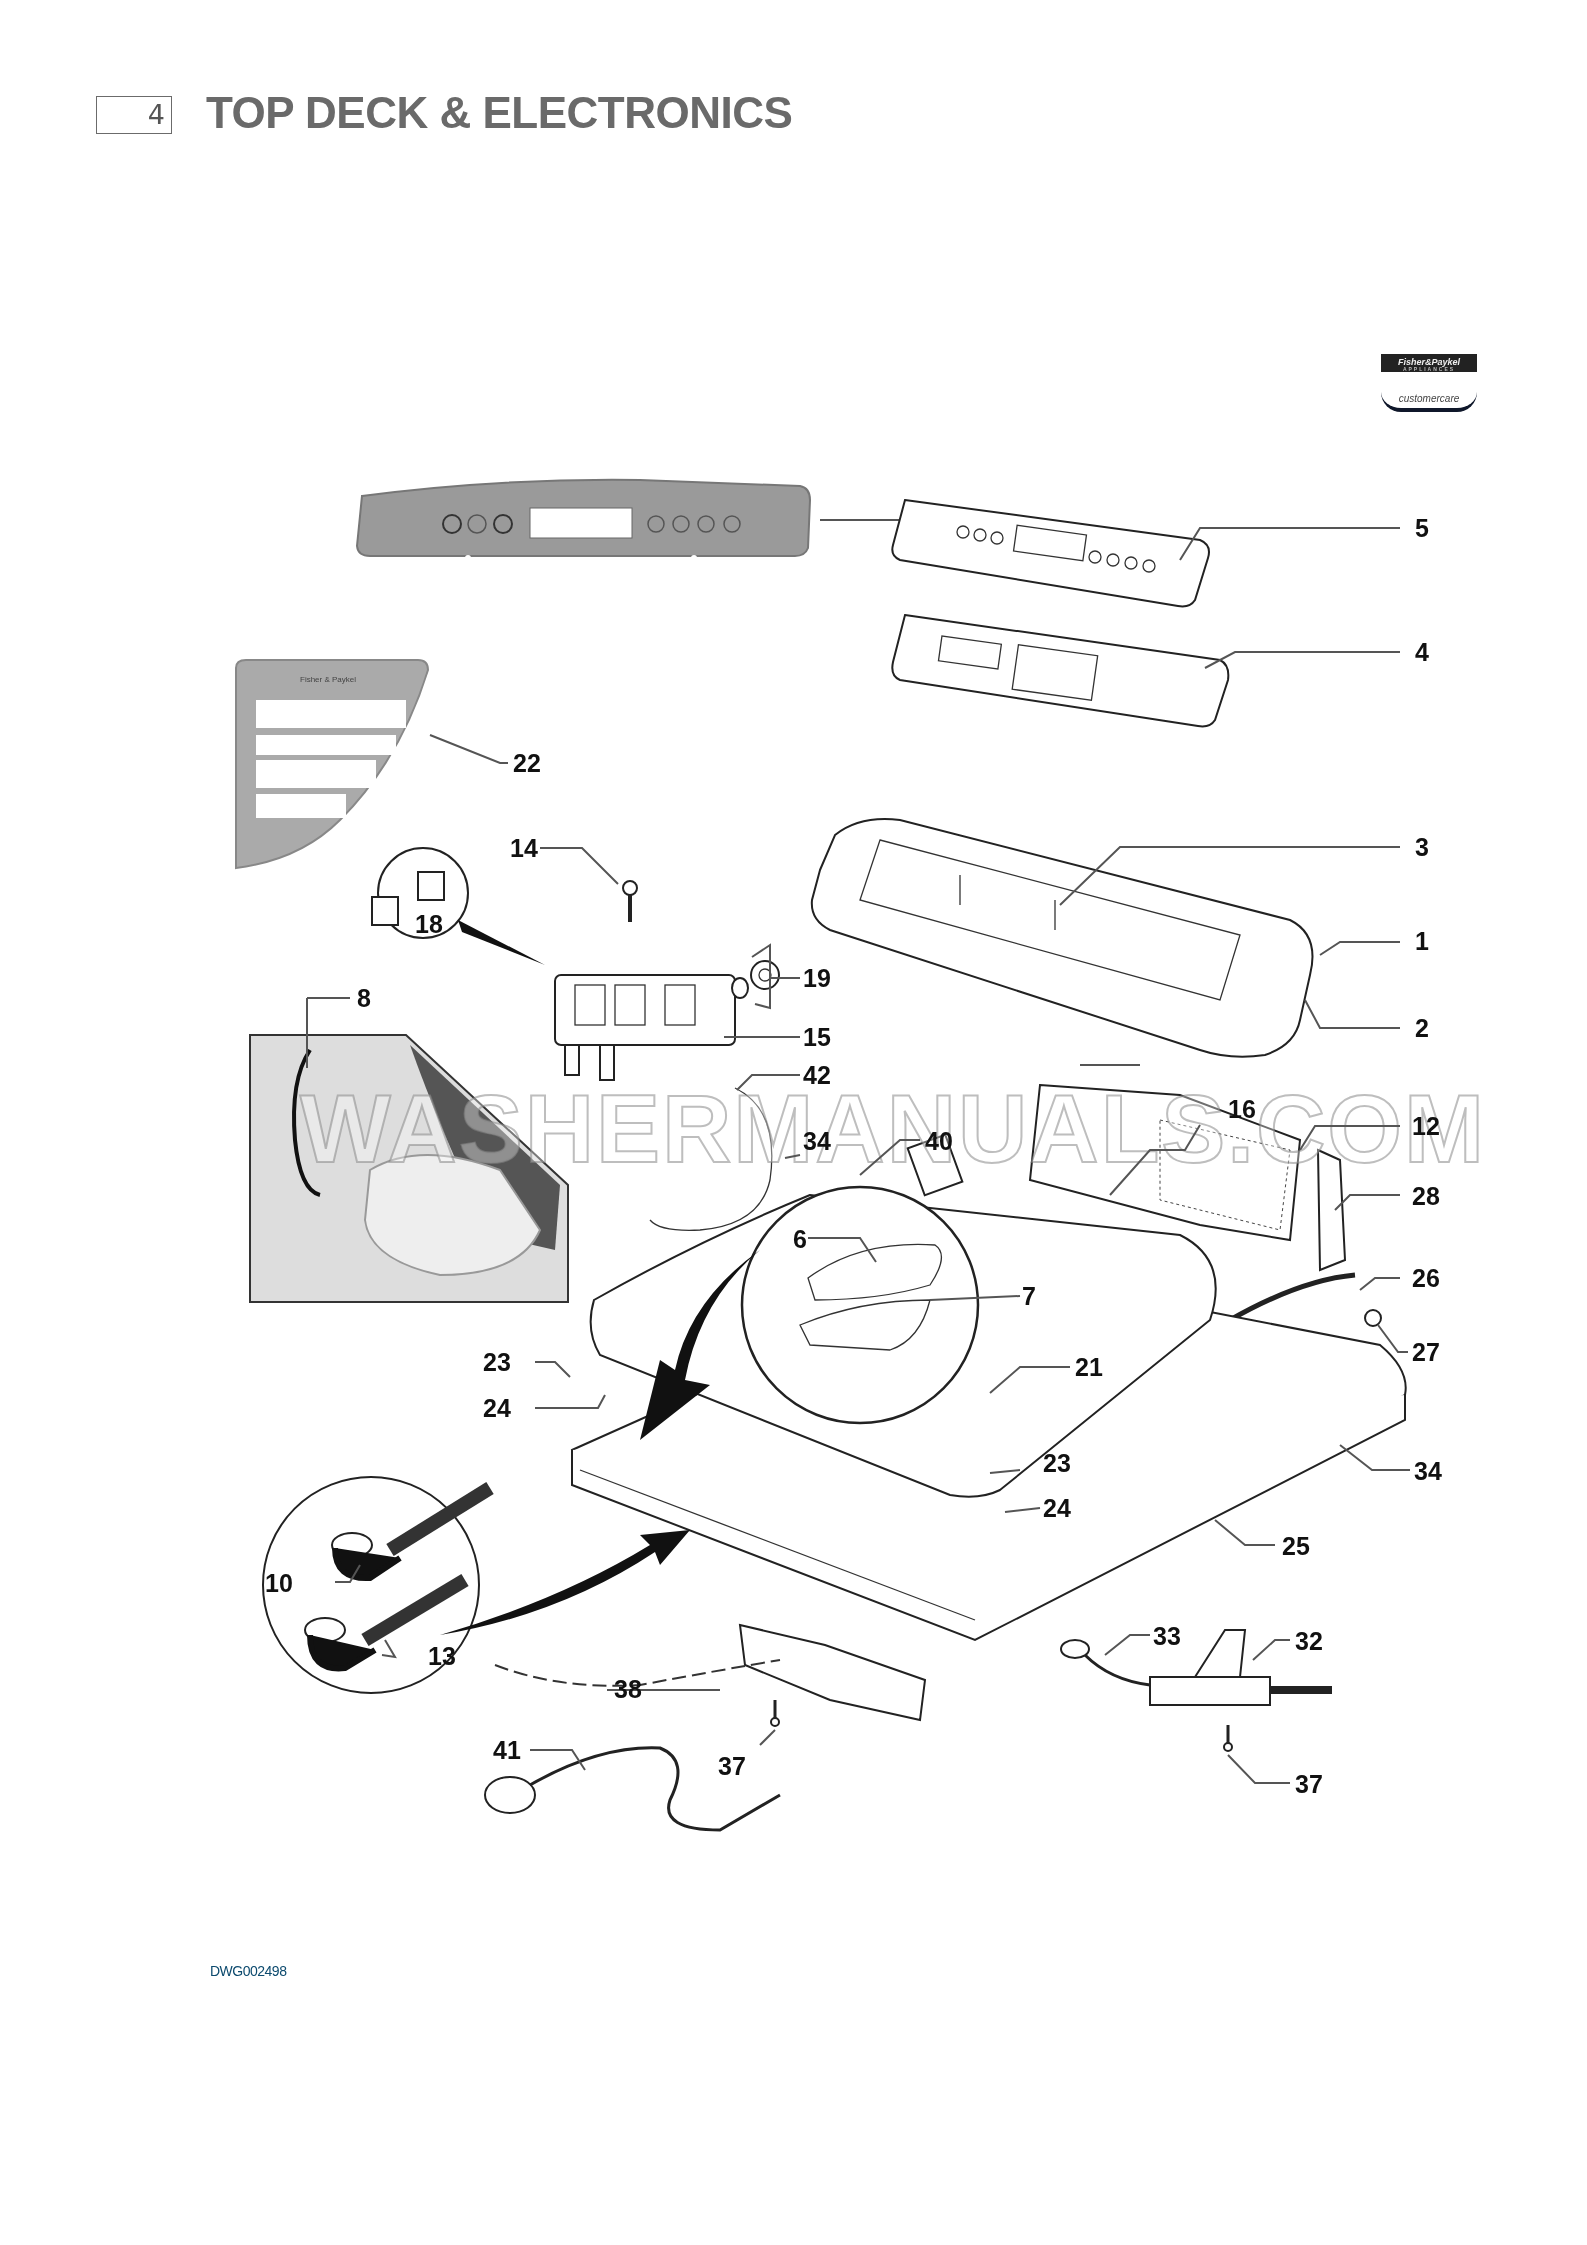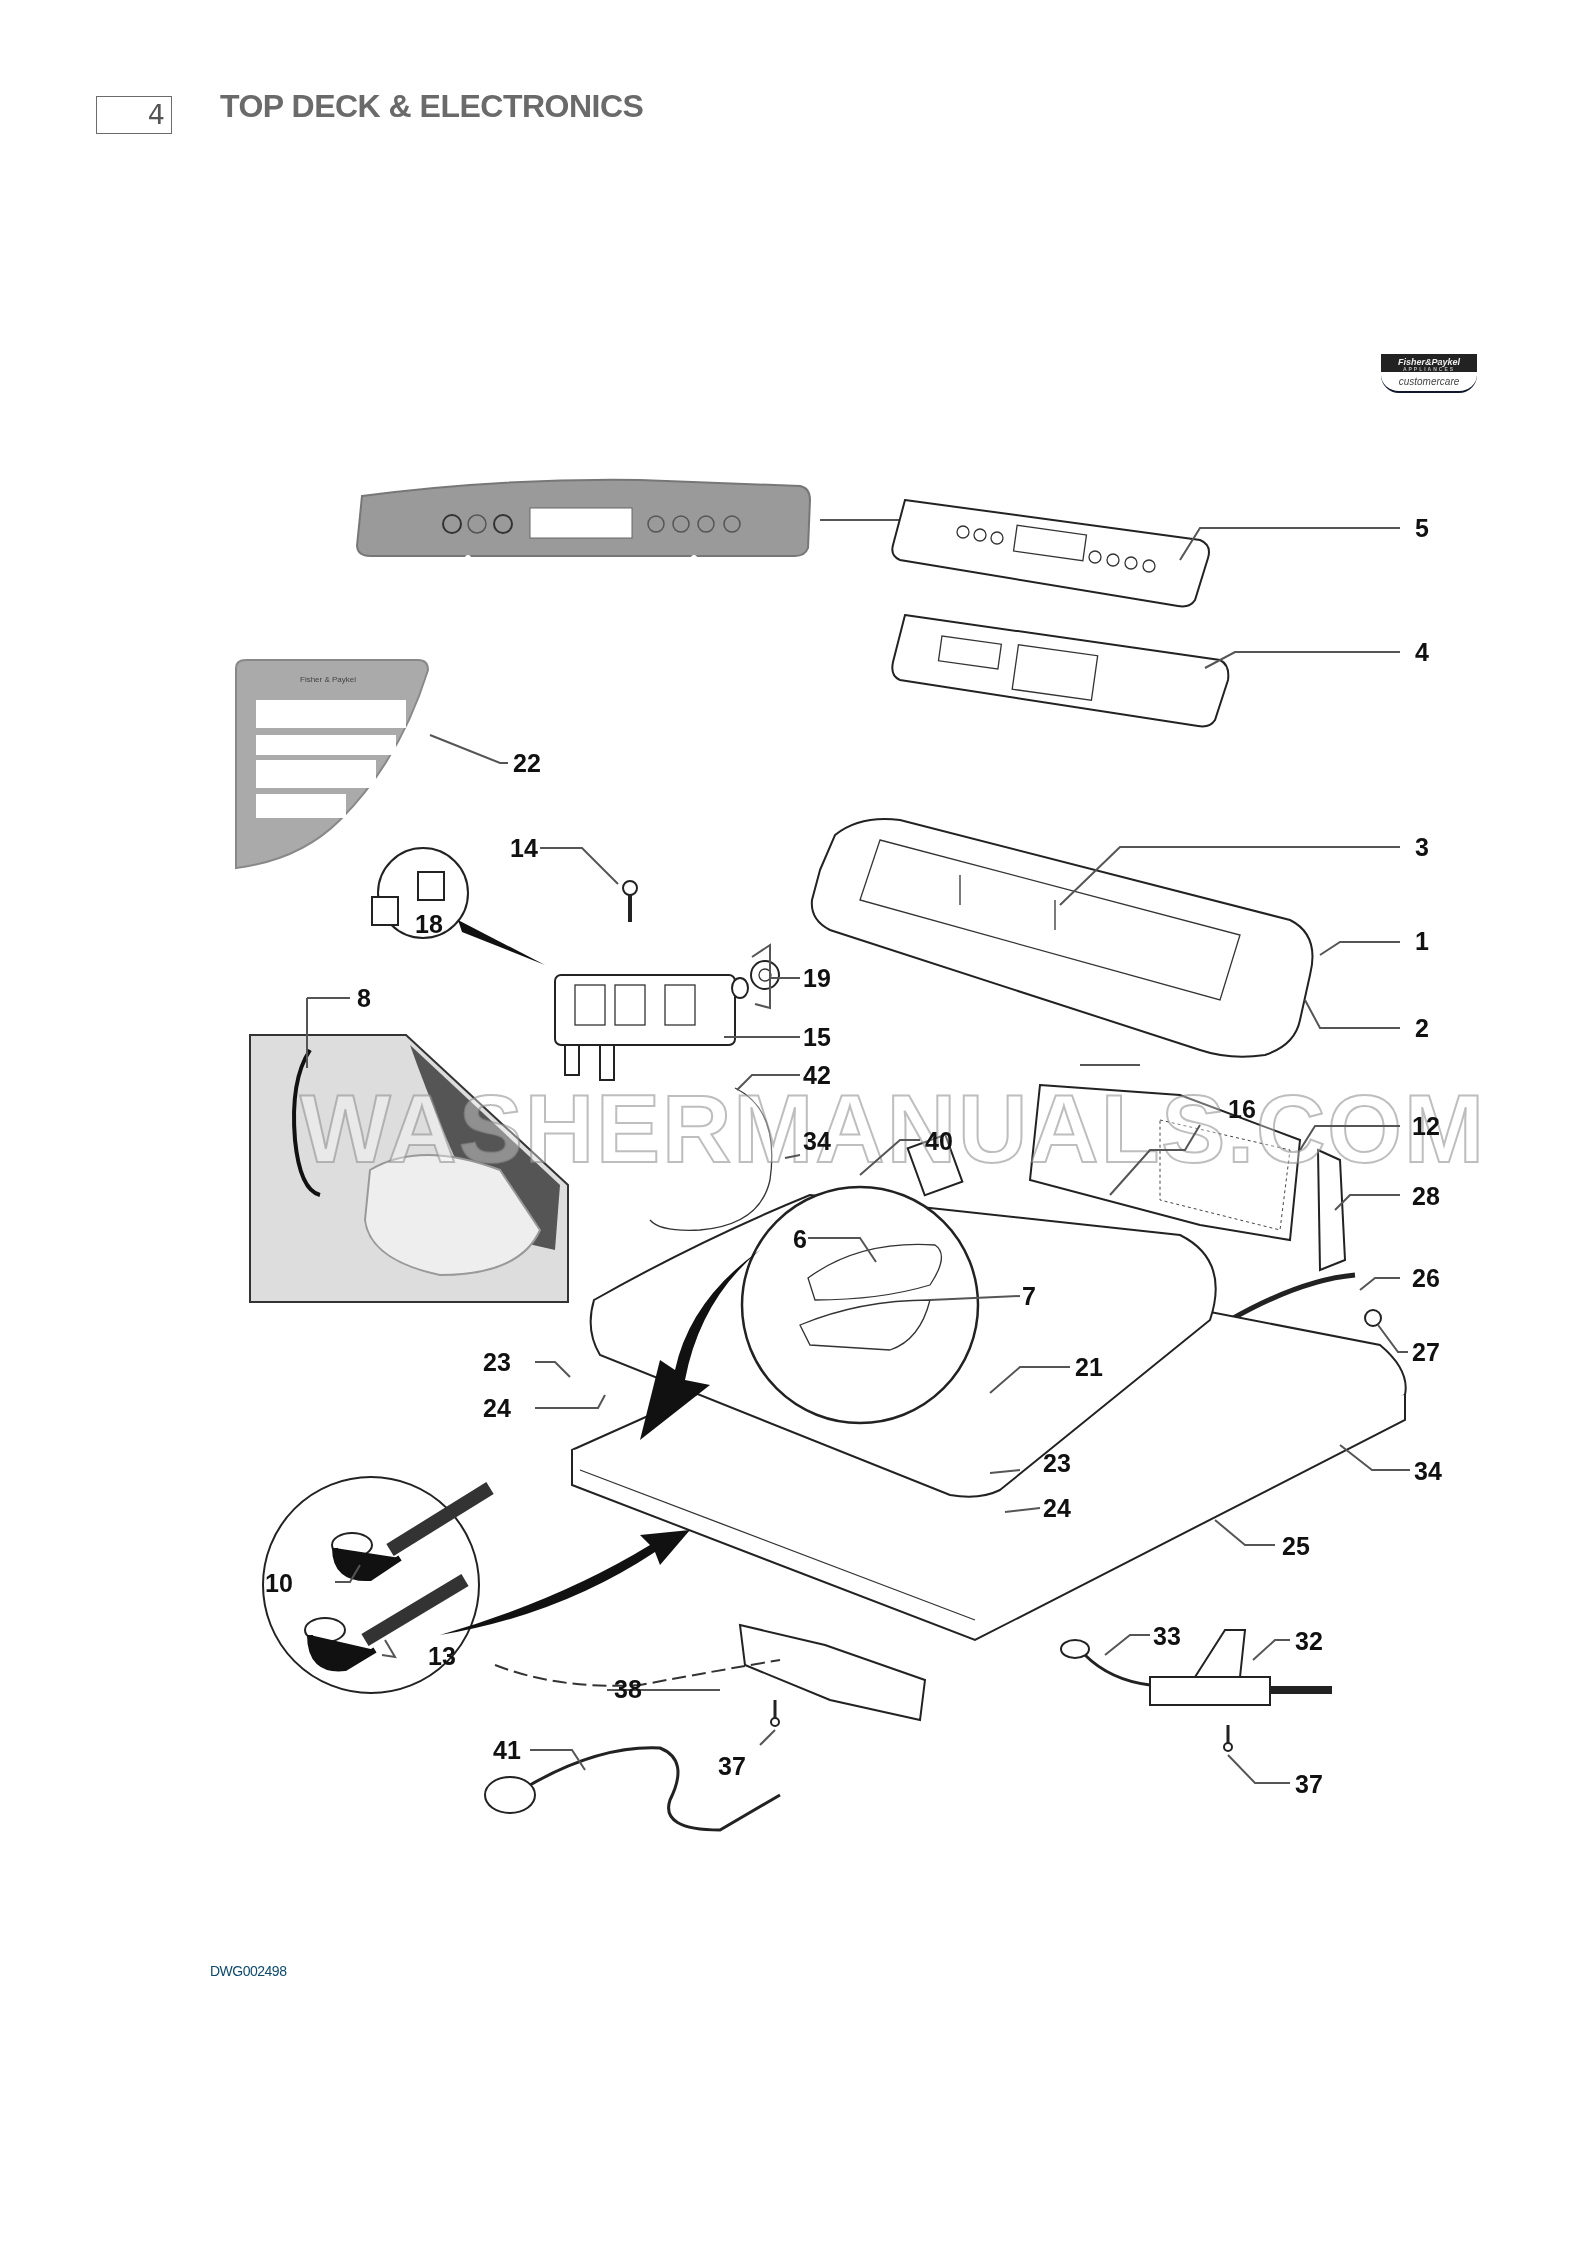--- a/index.html
+++ b/index.html
@@ -1,23 +1,23 @@
 <!DOCTYPE html>
 <html><head>
 <meta charset="utf-8">
 <style>
   html, body { margin:0; padding:0; background:#ffffff; }
   body { width:1587px; height:2245px; position:relative; overflow:hidden; font-family:"Liberation Sans", sans-serif; }
   .page-num-box { position:absolute; left:96px; top:96px; width:76px; height:38px; border:1.5px solid #6b6b6b; box-sizing:border-box; }
   .page-num { position:absolute; right:6px; top:2px; font-size:27px; color:#555; font-family:"DejaVu Sans", sans-serif; }
-  .title { position:absolute; left:220px; top:88px; font-size:32px; font-weight:bold; color:#6a6a6a; letter-spacing:-0.5px; font-family:"Liberation Sans", sans-serif; }
+  .title { position:absolute; left:206px; top:88px; font-size:44px; font-weight:bold; color:#6a6a6a; letter-spacing:-0.5px; font-family:"Liberation Sans", sans-serif; }
   .brand { position:absolute; left:1381px; top:354px; width:96px; }
   .brand-top { height:18px; background:#222; color:#eee; font-size:9px; font-style:italic; font-weight:bold; text-align:center; line-height:16px; }
   .brand-top small { display:block; font-size:5px; line-height:5px; letter-spacing:2px; font-style:normal; color:#bbb; margin-top:-3px; }
-  .brand-bottom { margin-top:3px; height:16px; font-size:10px; color:#444; font-style:italic; border-bottom:2px solid #0f172a; border-radius:0 0 40px 40px; text-align:center; line-height:14px; }
+  .brand-bottom { margin-top:20px; height:16px; font-size:10px; color:#444; font-style:italic; border-bottom:4px solid #0f172a; border-radius:0 0 40px 40px; text-align:center; line-height:14px; }
   .drawing-code { position:absolute; left:210px; top:1963px; font-size:14px; color:#0c4a6e; letter-spacing:-0.5px; }
   svg#diagram { position:absolute; left:0; top:0; }
   .callout { font-family:"Liberation Sans", sans-serif; font-weight:bold; font-size:25px; fill:#111; }
   .lead { stroke:#555; stroke-width:2; fill:none; }
   .part { stroke:#222; stroke-width:2; fill:#fff; }
   .part-thin { stroke:#333; stroke-width:1.3; fill:none; }
   .watermark { font-family:"Liberation Sans", sans-serif; font-weight:bold; font-size:96px; fill:#ffffff; fill-opacity:0.35; stroke:#888; stroke-width:2; stroke-opacity:0.55; letter-spacing:2px; }
   .panel-text { font-size:8px; fill:#444; }
 </style>
 </head>

